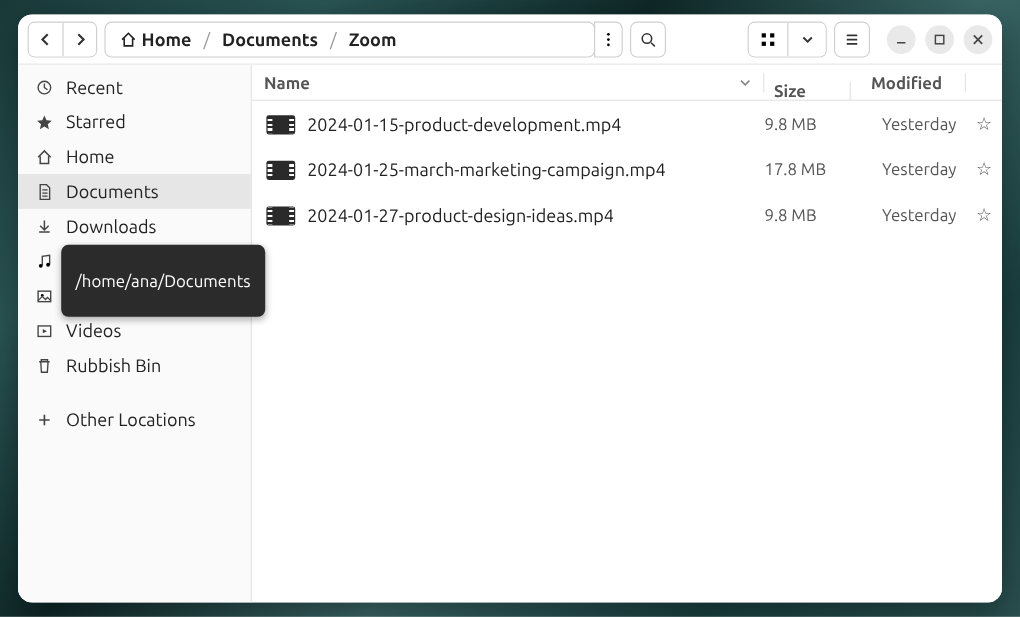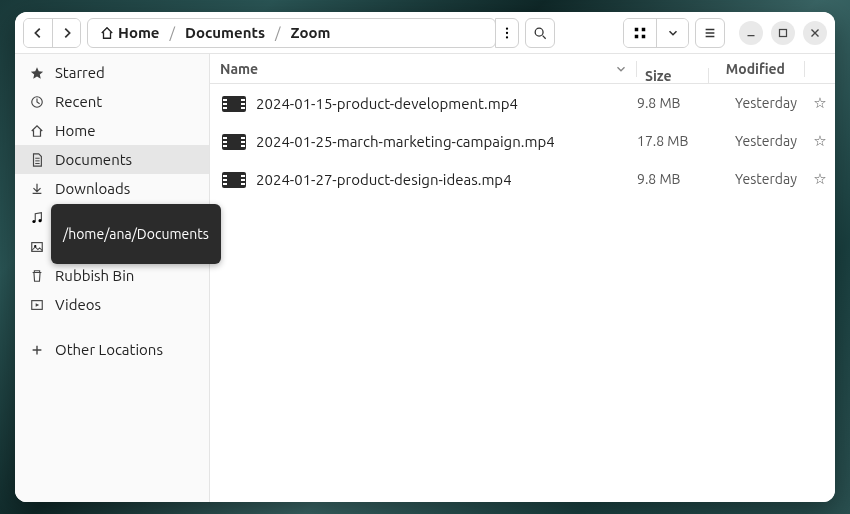--- a/index.html
+++ b/index.html
@@ -247,33 +247,33 @@
       </div>
     </div>
   </div>
 
   <div class="body">
     <div class="sidebar">
 
     <div class="sb-item">
           <span class="sb-icon">
             <svg viewBox="0 0 16 16">
-              <path d="M8 1.5 L10 6 L15 6.5 L11.2 9.8 L12.3 14.5 L8 12 L3.7 14.5 L4.8 9.8 L1 6.5 L6 6 Z" fill="currentColor"></path>
-            </svg>
-          </span>
-          <span>Starred</span>
-        </div>
-        <div class="sb-item">
-          <span class="sb-icon">
-            <svg viewBox="0 0 16 16">
               <circle cx="8" cy="8" r="6" fill="none" stroke="currentColor" stroke-width="1.3"></circle>
               <path d="M8 4 V8 L11 10" fill="none" stroke="currentColor" stroke-width="1.3"></path>
             </svg>
           </span>
           <span>Recent</span>
+        </div>
+        <div class="sb-item">
+          <span class="sb-icon">
+            <svg viewBox="0 0 16 16">
+              <path d="M8 1.5 L10 6 L15 6.5 L11.2 9.8 L12.3 14.5 L8 12 L3.7 14.5 L4.8 9.8 L1 6.5 L6 6 Z" fill="currentColor"></path>
+            </svg>
+          </span>
+          <span>Starred</span>
         </div>
         <div class="sb-item">
           <span class="sb-icon">
             <svg viewBox="0 0 16 16">
               <path d="M2 8 L8 2 L14 8 M4 7 V14 H12 V7" fill="none" stroke="currentColor" stroke-width="1.4"></path>
             </svg>
           </span>
           <span>Home</span>
         </div>
         <div class="sb-item active">
@@ -309,33 +309,33 @@
               <rect x="2" y="3" width="12" height="10" fill="none" stroke="currentColor" stroke-width="1.3"></rect>
               <circle cx="6" cy="7" r="1.3"></circle>
               <path d="M2 12 L6 8 L9 11 L11 9 L14 12" fill="none" stroke="currentColor" stroke-width="1.2"></path>
             </svg>
           </span>
           <span>Pictures</span>
         </div>
         <div class="sb-item">
           <span class="sb-icon">
             <svg viewBox="0 0 16 16">
-              <path d="M3 4 H13 M5 4 V2 H11 V4 M4.5 4 L5.2 14 H10.8 L11.5 4" fill="none" stroke="currentColor" stroke-width="1.3"></path>
-            </svg>
-          </span>
-          <span>Rubbish Bin</span>
-        </div>
-        <div class="sb-item">
-          <span class="sb-icon">
-            <svg viewBox="0 0 16 16">
               <rect x="2" y="3" width="12" height="10" fill="none" stroke="currentColor" stroke-width="1.3"></rect>
               <path d="M6.5 6 L10.5 8 L6.5 10 Z" fill="currentColor"></path>
             </svg>
           </span>
           <span>Videos</span>
+        </div>
+        <div class="sb-item">
+          <span class="sb-icon">
+            <svg viewBox="0 0 16 16">
+              <path d="M3 4 H13 M5 4 V2 H11 V4 M4.5 4 L5.2 14 H10.8 L11.5 4" fill="none" stroke="currentColor" stroke-width="1.3"></path>
+            </svg>
+          </span>
+          <span>Rubbish Bin</span>
         </div>
         <div class="sb-item" style="margin-top: 16px;">
           <span class="sb-icon">
             <svg viewBox="0 0 16 16">
               <path d="M8 3 V13 M3 8 H13" stroke="currentColor" stroke-width="1.6"></path>
             </svg>
           </span>
           <span>Other Locations</span>
         </div>
       </div>

